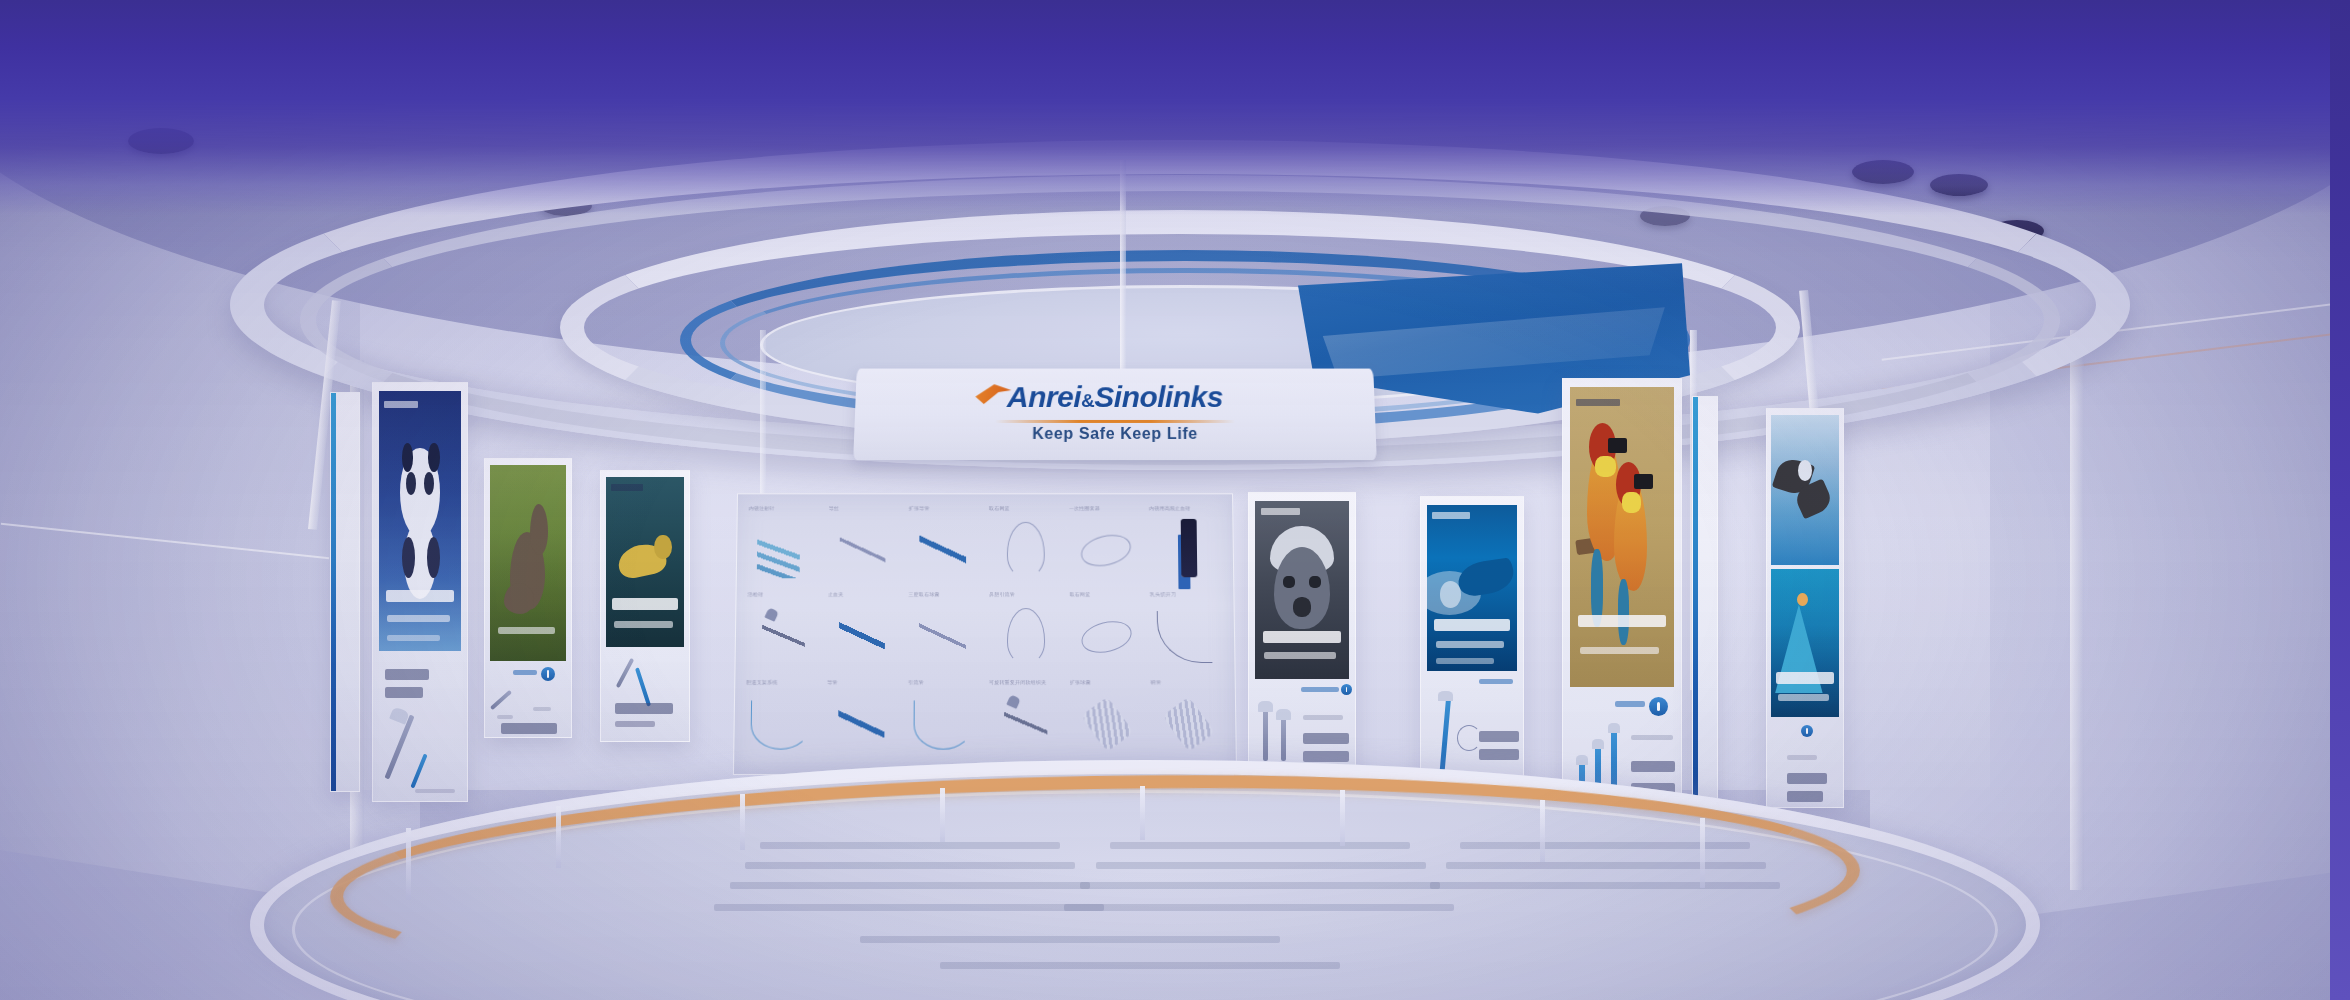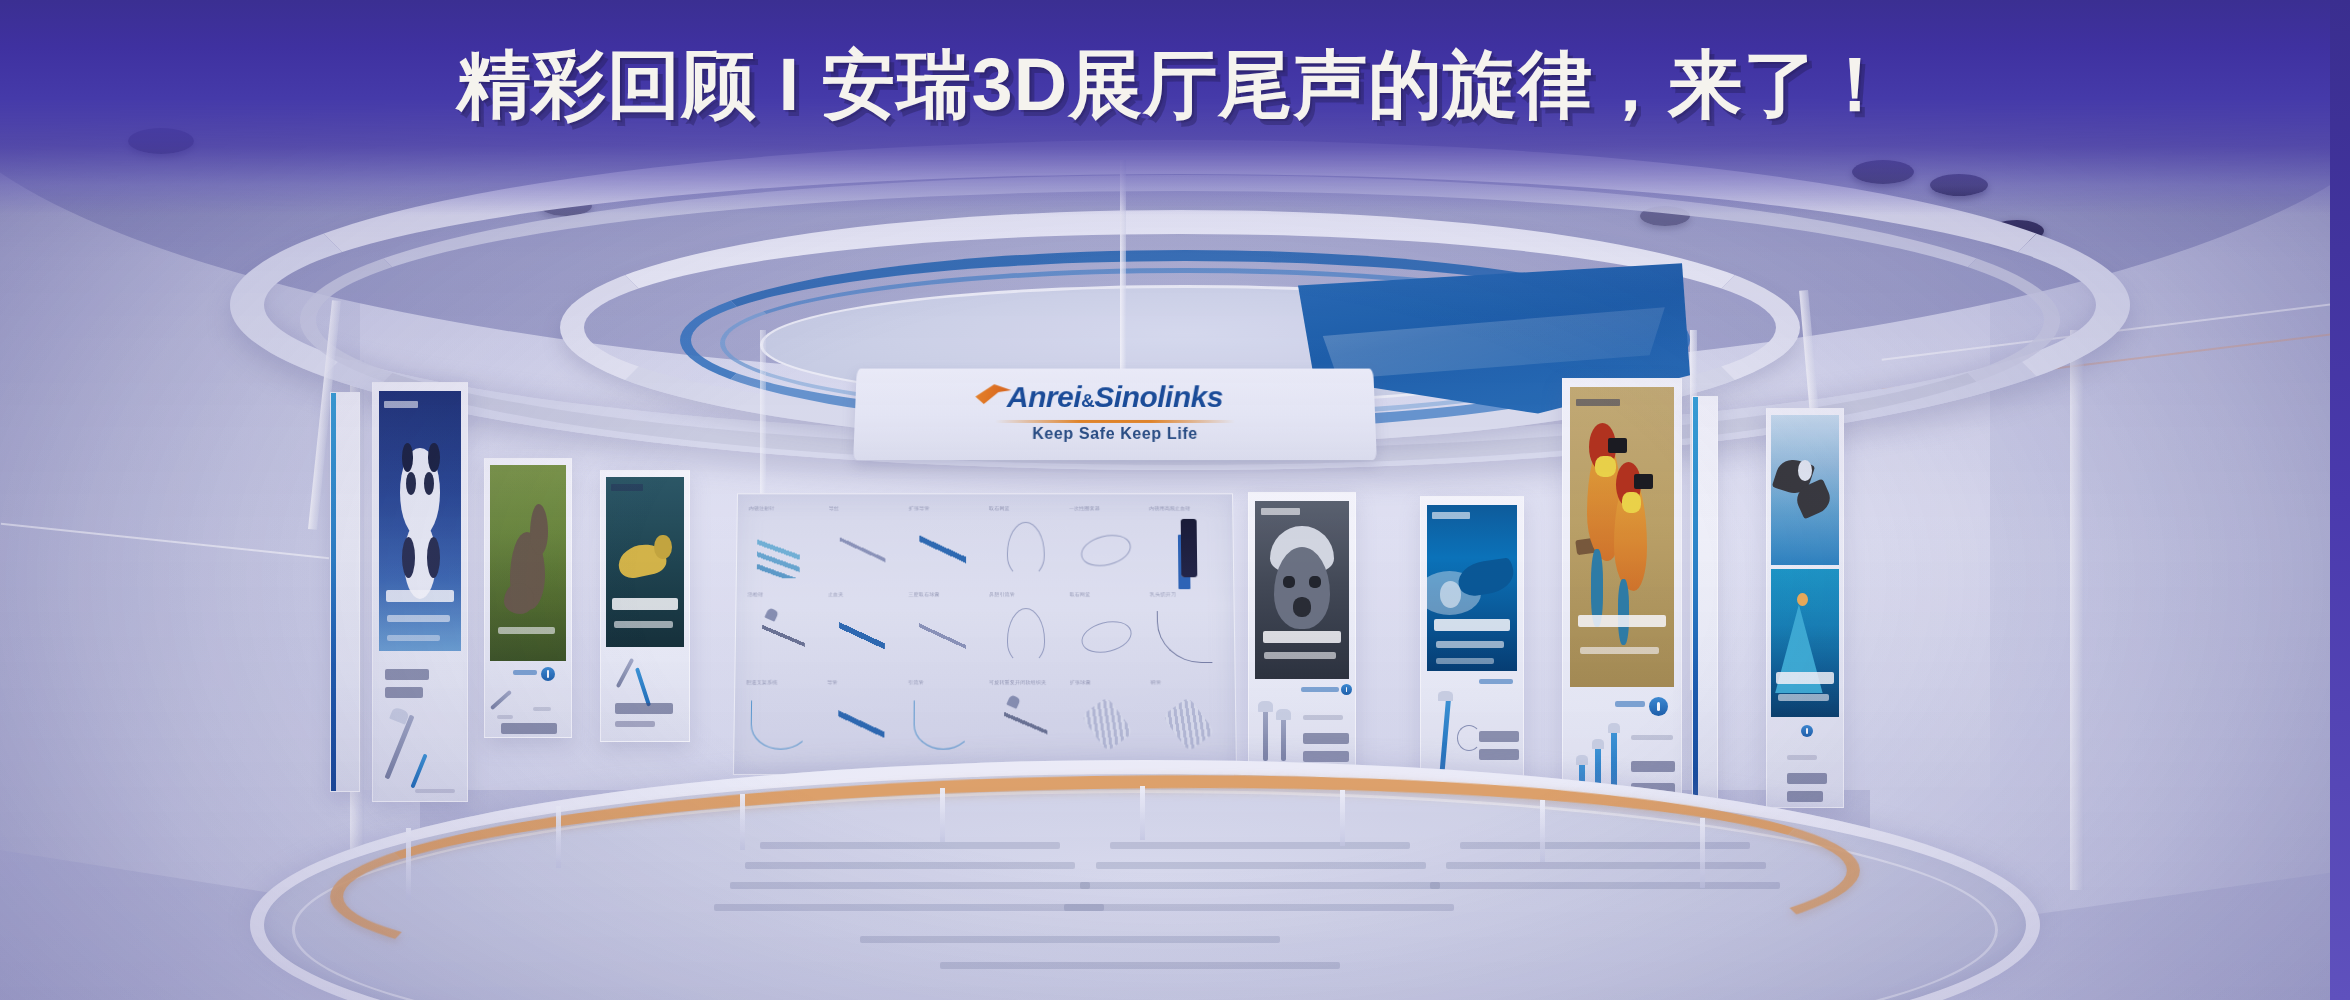--- a/index.html
+++ b/index.html
@@ -688,16 +688,15 @@
   <div class="rail-post" style="left:740px;top:794px;height:56px;"></div>
   <div class="rail-post" style="left:940px;top:788px;height:54px;"></div>
   <div class="rail-post" style="left:1140px;top:786px;height:54px;"></div>
   <div class="rail-post" style="left:1340px;top:790px;height:56px;"></div>
   <div class="rail-post" style="left:1540px;top:800px;height:62px;"></div>
   <div class="rail-post" style="left:1700px;top:818px;height:70px;"></div>
 
   <div class="purple-cast"></div>
   <div class="vignette"></div>
   <div class="title-overlay"></div>
-  <div class="title-text">精彩回顾 I 安瑞3D展厅尾声的旋律，来了！</div>
   <div class="edge-bar-right"></div>
 
 </div>
 
 </body></html>

